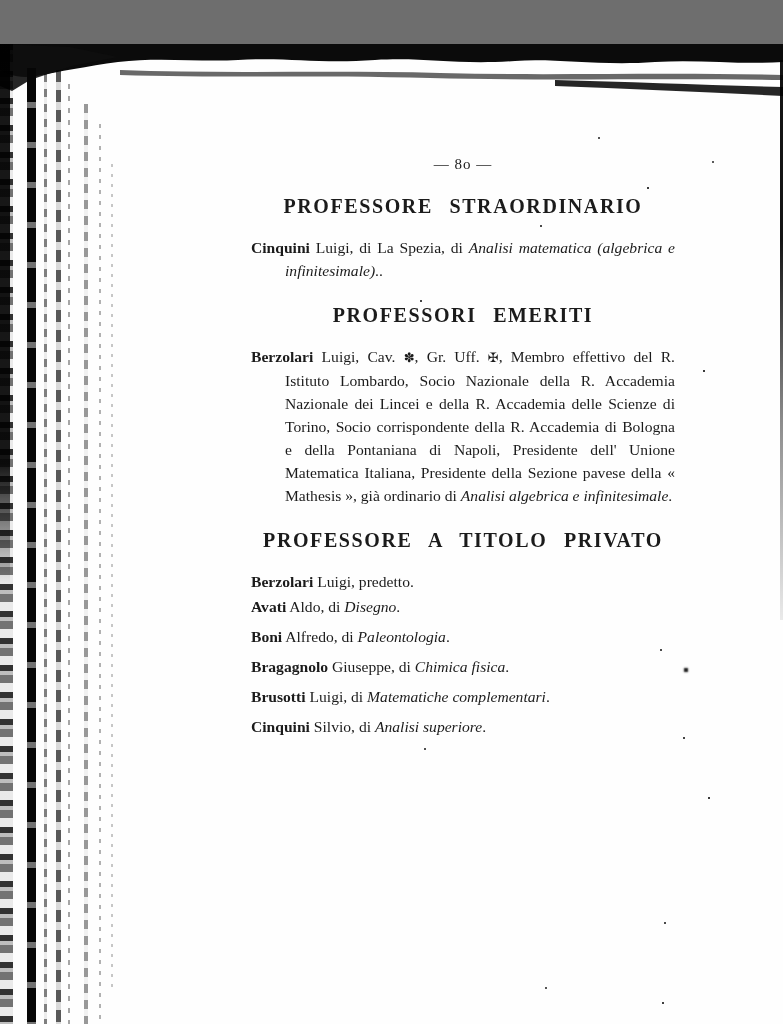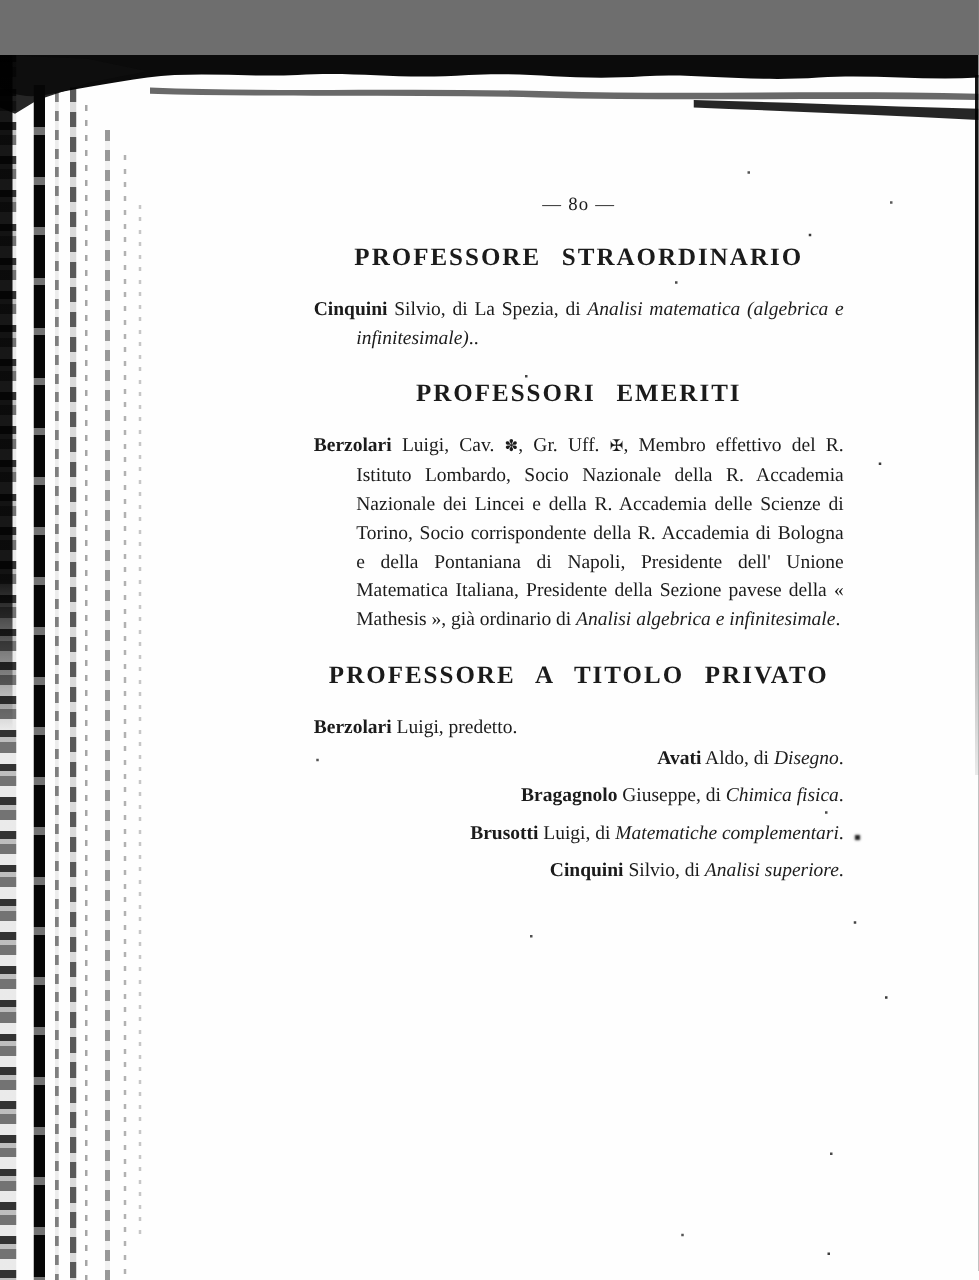--- a/index.html
+++ b/index.html
@@ -72,21 +72,21 @@
     white-space: nowrap;
   }
   .entry {
     margin: 0 0 2px;
     padding-left: 34px;
     text-indent: -34px;
     font-size: 15.6px;
     line-height: 23px;
     text-align: justify;
   }
-  .section.spaced .entry { margin-bottom: 7px; text-align: right; }
+  .section.spaced .entry { margin-bottom: 7px; text-align: left; }
   .b { font-weight: 700; font-family: Liberation Serif, serif; }
   .i { font-style: italic; }
   .sym { font-family: "DejaVu Sans", sans-serif; font-size: 13px; font-style: normal; }
 </style>
 </head>
 <body>
 
 <div class="scan-page">
 
   <svg class="top-band" width="783" height="56" viewBox="0 0 783 56" aria-hidden="true">
@@ -109,32 +109,33 @@
   </div>
 
   <div class="right-edge-line"></div>
   <div class="dust"></div>
 
   <div class="content">
     <div class="page-number">— 8o —</div>
     <div id="sections">
         <section class="section">
           <div class="heading">PROFESSORE STRAORDINARIO</div>
-          <p class="entry"><span class="b">Cinquini</span><span class="r"> Silvio, di La Spezia, di </span><span class="i">Analisi matematica (algebrica e infinitesimale)</span><span class="r">..</span></p>
+          <p class="entry"><span class="b">Cinquini</span><span class="r"> Luigi, di La Spezia, di </span><span class="i">Analisi matematica (algebrica e infinitesimale)</span><span class="r">..</span></p>
         </section>
         <section class="section">
           <div class="heading">PROFESSORI EMERITI</div>
           <p class="entry"><span class="b">Berzolari</span><span class="r"> Luigi, Cav. </span><span class="sym">✽</span><span class="r">, Gr. Uff. </span><span class="sym">✠</span><span class="r">, Membro effettivo del R. Istituto Lombardo, Socio Nazionale della R. Accademia Nazionale dei Lincei e della R. Accademia delle Scienze di Torino, Socio corrispondente della R. Accademia di Bologna e della Pontaniana di Napoli, Presidente dell' Unione Matematica Italiana, Presidente della Sezione pavese della « Mathesis », già ordinario di </span><span class="i">Analisi algebrica e infinitesimale</span><span class="r">.</span></p>
         </section>
         <section class="section">
           <div class="heading">PROFESSORE A TITOLO PRIVATO</div>
           <p class="entry"><span class="b">Berzolari</span><span class="r"> Luigi, predetto.</span></p>
         </section>
         <section class="section spaced">
           <p class="entry"><span class="b">Avati</span><span class="r"> Aldo, di </span><span class="i">Disegno</span><span class="r">.</span></p>
+          <p class="entry"><span class="b">Boni</span><span class="r"> Alfredo, di </span><span class="i">Paleontologia</span><span class="r">.</span></p>
           <p class="entry"><span class="b">Bragagnolo</span><span class="r"> Giuseppe, di </span><span class="i">Chimica fisica</span><span class="r">.</span></p>
           <p class="entry"><span class="b">Brusotti</span><span class="r"> Luigi, di </span><span class="i">Matematiche complementari</span><span class="r">.</span></p>
           <p class="entry"><span class="b">Cinquini</span><span class="r"> Silvio, di </span><span class="i">Analisi superiore</span><span class="r">.</span></p>
         </section>
       </div>
   </div>
 
 </div>
 
 </body></html>

